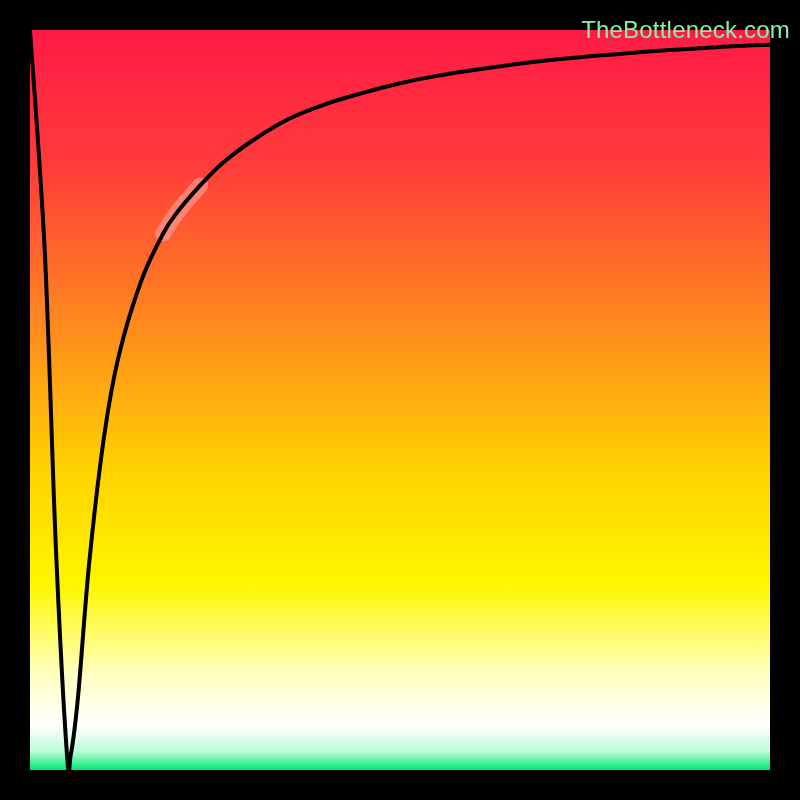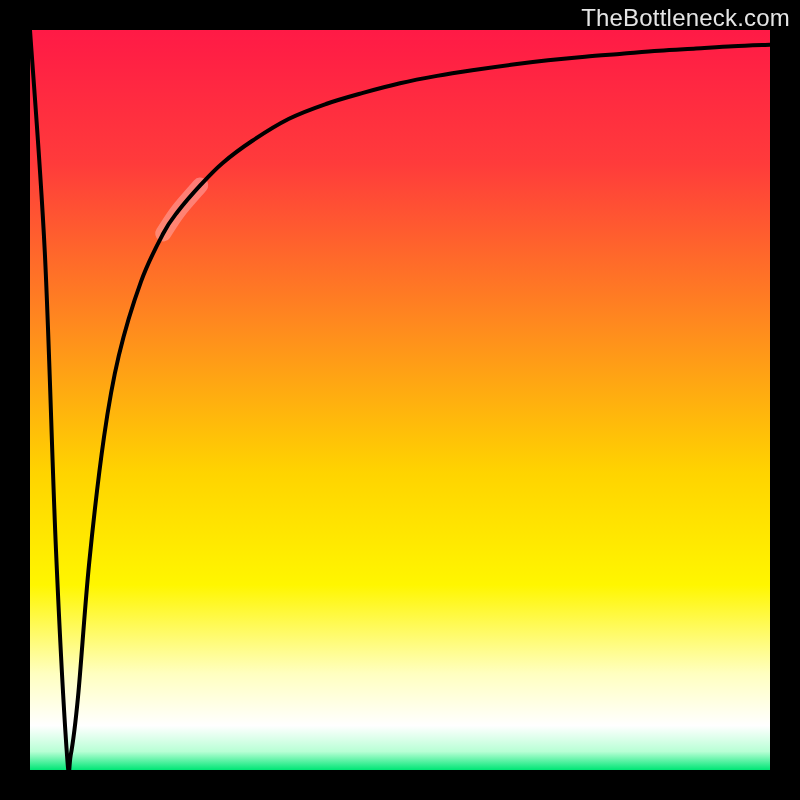--- a/index.html
+++ b/index.html
@@ -12,24 +12,24 @@
     font-family: Arial, Helvetica, sans-serif;
   }
   .frame {
     position: relative;
     width: 800px;
     height: 800px;
     background: #000;
   }
   .watermark {
     position: absolute;
-    top: 4px;
+    top: 16px;
     right: 10px;
     z-index: 10;
-    color: #e5e5e5;
+    color: #86efac;
     font-size: 24px;
     font-weight: 500;
     letter-spacing: 0.2px;
     user-select: none;
     pointer-events: none;
   }
   .plot-wrap {
     position: absolute;
     left: 30px;
     top: 30px;

